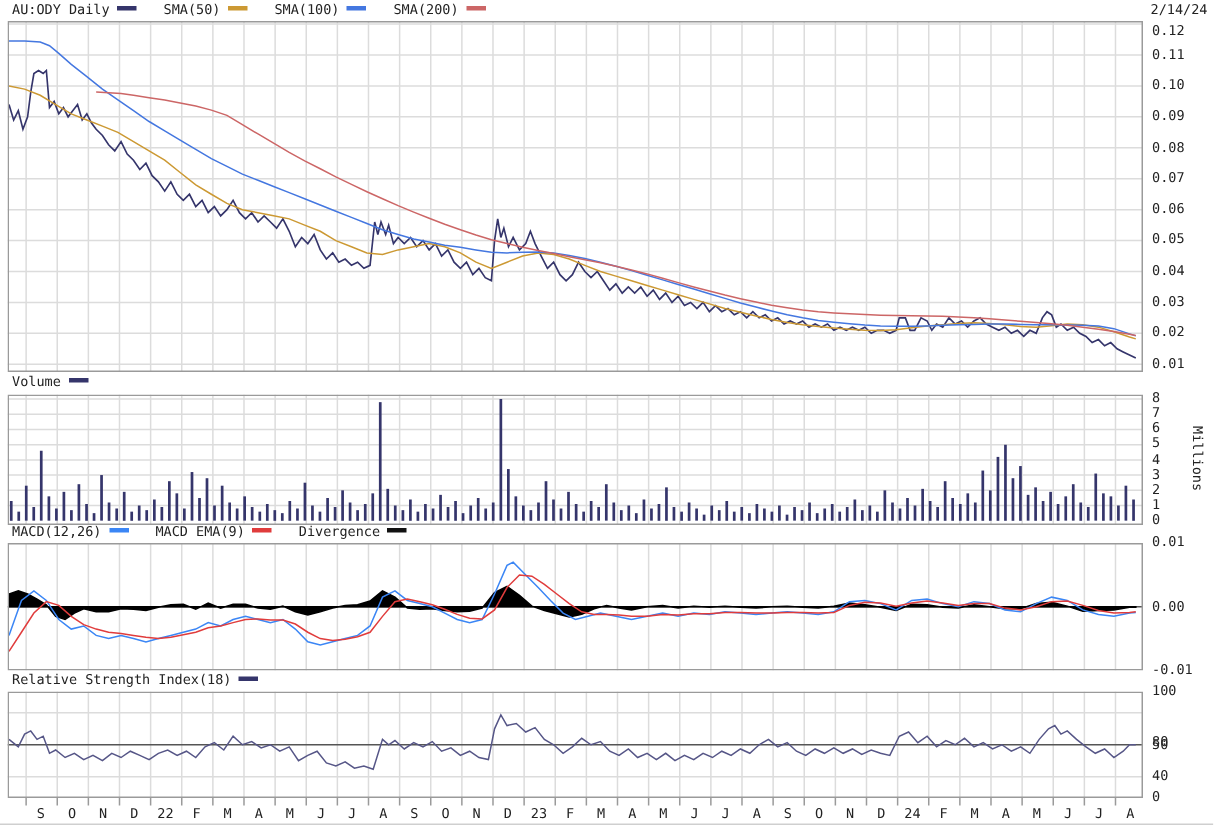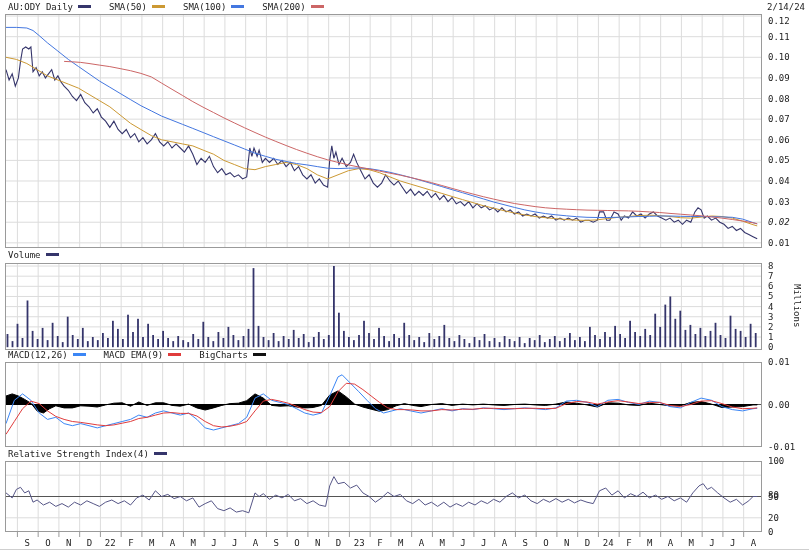--- a/index.html
+++ b/index.html
@@ -275,21 +275,21 @@
       <rect x="724.6" y="52.7" width="1.8" height="31.4" fill="#35356b"></rect>
       <rect x="729.7" y="65.9" width="1.8" height="18.3" fill="#35356b"></rect>
       <rect x="734.7" y="67.9" width="1.8" height="16.2" fill="#35356b"></rect>
       <rect x="739.7" y="74.0" width="1.8" height="10.1" fill="#35356b"></rect>
       <rect x="744.7" y="60.8" width="1.8" height="23.3" fill="#35356b"></rect>
       <rect x="749.8" y="70.0" width="1.8" height="14.2" fill="#35356b"></rect>
       <rect x="0.5" y="0.5" width="756" height="86" fill="none" stroke="#9a9a9a" stroke-width="1"></rect>
     </svg>
   <div id="millions">Millions</div>
 
-  <div class="hdr" id="hdr-macd" style="top:350px;"><span class="it"><span>MACD(12,26)</span><span class="dash" style="background: rgb(59, 134, 245);"></span></span><span class="it"><span>MACD EMA(9)</span><span class="dash" style="background: rgb(224, 60, 60);"></span></span><span class="it"><span>BigCharts</span><span class="dash" style="background: rgb(17, 17, 17);"></span></span></div>
+  <div class="hdr" id="hdr-macd" style="top:350px;"><span class="it"><span>MACD(12,26)</span><span class="dash" style="background: rgb(59, 134, 245);"></span></span><span class="it"><span>MACD EMA(9)</span><span class="dash" style="background: rgb(224, 60, 60);"></span></span><span class="it"><span>Divergence</span><span class="dash" style="background: rgb(17, 17, 17);"></span></span></div>
   <svg class="pane" id="svg-macd" width="757" height="85" viewBox="0 0 757 85" style="top: 362px;">
       <line x1="12.412500000000001" y1="0" x2="12.412500000000001" y2="85" stroke="#dcdcdc" stroke-width="1"></line>
       <line x1="33.1625" y1="0" x2="33.1625" y2="85" stroke="#dcdcdc" stroke-width="1"></line>
       <line x1="53.912499999999994" y1="0" x2="53.912499999999994" y2="85" stroke="#dcdcdc" stroke-width="1"></line>
       <line x1="74.6625" y1="0" x2="74.6625" y2="85" stroke="#dcdcdc" stroke-width="1"></line>
       <line x1="95.4125" y1="0" x2="95.4125" y2="85" stroke="#dcdcdc" stroke-width="1"></line>
       <line x1="116.1625" y1="0" x2="116.1625" y2="85" stroke="#dcdcdc" stroke-width="1"></line>
       <line x1="136.9125" y1="0" x2="136.9125" y2="85" stroke="#dcdcdc" stroke-width="1"></line>
       <line x1="157.6625" y1="0" x2="157.6625" y2="85" stroke="#dcdcdc" stroke-width="1"></line>
       <line x1="178.41250000000002" y1="0" x2="178.41250000000002" y2="85" stroke="#dcdcdc" stroke-width="1"></line>
@@ -320,21 +320,21 @@
       <line x1="697.1624999999999" y1="0" x2="697.1624999999999" y2="85" stroke="#dcdcdc" stroke-width="1"></line>
       <line x1="717.9124999999999" y1="0" x2="717.9124999999999" y2="85" stroke="#dcdcdc" stroke-width="1"></line>
       <line x1="738.6624999999999" y1="0" x2="738.6624999999999" y2="85" stroke="#dcdcdc" stroke-width="1"></line>
       <line x1="0" y1="42.5" x2="757" y2="42.5" stroke="#555" stroke-width="1"></line>
       <polygon points="1.0,42.5 1.0,34.0 7.2,31.9 13.4,34.0 19.7,37.4 25.9,41.2 32.1,48.9 38.4,51.0 44.6,46.7 50.8,43.8 59.1,45.9 67.4,45.9 75.7,43.8 84.0,44.2 92.3,45.0 100.6,42.9 108.9,41.2 117.2,40.8 125.5,44.2 133.8,40.0 142.1,43.4 150.4,40.8 158.7,40.8 167.0,43.4 175.3,44.2 183.6,42.1 191.9,45.9 200.2,48.0 208.5,45.9 216.8,43.4 225.1,41.6 233.4,41.2 241.7,38.7 250.0,31.9 258.3,36.1 266.6,43.4 274.9,44.2 283.2,43.8 291.5,45.0 299.8,45.9 308.1,45.5 316.4,43.4 324.7,33.1 333.0,28.9 341.3,34.9 349.6,42.1 357.9,45.0 366.2,47.2 374.5,49.3 382.8,47.6 391.1,43.8 399.4,41.6 407.7,43.4 416.0,44.6 426.4,42.5 436.8,41.6 447.1,43.4 457.5,42.1 467.9,42.9 478.3,42.1 488.6,42.9 499.0,43.4 509.4,42.5 519.8,42.1 530.1,42.9 540.5,43.4 550.9,42.1 561.3,40.0 571.6,41.2 582.0,42.9 592.4,45.0 602.8,40.8 613.1,41.2 623.5,42.9 633.9,43.4 644.3,41.2 654.6,42.5 665.0,43.8 675.4,43.8 685.8,40.4 696.1,39.5 706.5,42.1 716.9,45.5 727.3,45.0 737.6,44.6 748.0,42.9 752.2,42.9 752.2,42.5" fill="#000000" stroke="#000000" stroke-width="1"></polygon>
       <polyline points="1.0,61.6 9.3,38.3 17.6,31.9 25.9,38.3 34.2,51.0 42.5,57.4 50.8,55.3 59.1,61.6 67.4,63.7 75.7,61.6 84.0,63.7 92.3,65.9 100.6,63.7 108.9,61.6 117.2,59.5 125.5,57.4 133.8,53.1 142.1,55.3 150.4,51.0 158.7,48.9 167.0,51.0 175.3,53.1 183.6,51.0 191.9,57.4 200.2,65.9 208.5,68.0 216.8,65.9 225.1,63.7 233.4,61.6 241.7,55.3 250.0,36.1 258.3,31.9 266.6,38.3 274.9,40.4 283.2,42.5 291.5,46.7 299.8,51.0 308.1,53.1 316.4,51.0 324.7,34.0 333.0,14.9 337.1,12.8 345.5,21.3 353.8,29.7 362.0,38.3 370.4,46.7 378.6,51.0 387.0,48.9 395.3,46.7 405.6,48.9 416.0,51.0 426.4,48.9 436.8,46.7 447.1,48.9 457.5,46.7 467.9,47.6 478.3,45.9 488.6,46.7 499.0,47.6 509.4,46.7 519.8,45.9 530.1,46.7 540.5,47.6 550.9,45.9 561.3,39.1 571.6,38.3 582.0,40.4 592.4,44.6 602.8,38.3 613.1,37.4 623.5,40.4 633.9,42.5 644.3,39.1 654.6,40.4 665.0,44.6 675.4,45.9 685.8,40.4 696.1,36.1 706.5,38.3 716.9,44.6 727.3,47.6 737.6,48.9 748.0,46.7 752.2,46.3" fill="none" stroke="#3b86f5" stroke-width="1"></polyline>
       <polyline points="1.0,72.3 9.3,59.5 17.6,46.7 25.9,39.1 34.2,41.6 42.5,48.9 50.8,54.4 59.1,57.4 67.4,59.5 75.7,60.4 84.0,61.6 92.3,62.9 100.6,63.7 108.9,62.9 117.2,61.2 125.5,59.5 133.8,56.5 142.1,55.3 150.4,53.1 158.7,51.0 167.0,50.6 175.3,51.4 183.6,51.4 191.9,54.0 200.2,59.5 208.5,63.7 216.8,65.0 225.1,64.2 233.4,62.5 241.7,59.5 250.0,48.9 258.3,39.1 266.6,37.4 274.9,39.1 283.2,41.2 291.5,44.2 299.8,47.6 308.1,50.1 316.4,50.6 324.7,44.6 333.0,29.7 341.3,21.3 349.6,22.1 357.9,27.6 366.2,34.0 374.5,40.4 382.8,45.9 391.1,47.6 399.4,47.6 407.7,48.0 416.0,48.9 426.4,48.9 436.8,47.6 447.1,48.0 457.5,47.2 467.9,47.2 478.3,46.3 488.6,46.3 499.0,46.7 509.4,46.7 519.8,46.3 530.1,46.3 540.5,46.7 550.9,46.3 561.3,41.6 571.6,39.5 582.0,40.0 592.4,42.1 602.8,40.0 613.1,38.7 623.5,40.0 633.9,41.6 644.3,40.4 654.6,40.4 665.0,43.4 675.4,44.6 685.8,42.5 696.1,39.1 706.5,38.7 716.9,41.6 727.3,45.0 737.6,46.7 748.0,46.3 752.2,45.9" fill="none" stroke="#e03c3c" stroke-width="1"></polyline>
       <rect x="0.5" y="0.5" width="756" height="84" fill="none" stroke="#9a9a9a" stroke-width="1"></rect>
     </svg>
 
-  <div class="hdr" id="hdr-rsi" style="top:449px;"><span class="it"><span>Relative Strength Index(4)</span><span class="dash" style="background: rgb(53, 53, 107);"></span></span></div>
+  <div class="hdr" id="hdr-rsi" style="top:449px;"><span class="it"><span>Relative Strength Index(18)</span><span class="dash" style="background: rgb(53, 53, 107);"></span></span></div>
   <svg class="pane" id="svg-rsi" width="757" height="71" viewBox="0 0 757 71" style="top: 461px;">
       <line x1="12.412500000000001" y1="0" x2="12.412500000000001" y2="71" stroke="#dcdcdc" stroke-width="1"></line>
       <line x1="33.1625" y1="0" x2="33.1625" y2="71" stroke="#dcdcdc" stroke-width="1"></line>
       <line x1="53.912499999999994" y1="0" x2="53.912499999999994" y2="71" stroke="#dcdcdc" stroke-width="1"></line>
       <line x1="74.6625" y1="0" x2="74.6625" y2="71" stroke="#dcdcdc" stroke-width="1"></line>
       <line x1="95.4125" y1="0" x2="95.4125" y2="71" stroke="#dcdcdc" stroke-width="1"></line>
       <line x1="116.1625" y1="0" x2="116.1625" y2="71" stroke="#dcdcdc" stroke-width="1"></line>
       <line x1="136.9125" y1="0" x2="136.9125" y2="71" stroke="#dcdcdc" stroke-width="1"></line>
       <line x1="157.6625" y1="0" x2="157.6625" y2="71" stroke="#dcdcdc" stroke-width="1"></line>
       <line x1="178.41250000000002" y1="0" x2="178.41250000000002" y2="71" stroke="#dcdcdc" stroke-width="1"></line>
@@ -452,34 +452,34 @@
       <div class="ylab" style="top: 16px;">0.12</div>
       <div class="ylab" style="top: 31.6784px;">0.11</div>
       <div class="ylab" style="top: 52.2952px;">0.10</div>
       <div class="ylab" style="top: 72.9119px;">0.09</div>
       <div class="ylab" style="top: 93.5286px;">0.08</div>
       <div class="ylab" style="top: 114.145px;">0.07</div>
       <div class="ylab" style="top: 134.762px;">0.06</div>
       <div class="ylab" style="top: 155.379px;">0.05</div>
       <div class="ylab" style="top: 175.996px;">0.04</div>
       <div class="ylab" style="top: 196.612px;">0.03</div>
-      <div class="ylab" style="top: 217.229px; font-style: italic;">0.02</div>
+      <div class="ylab" style="top: 217.229px;">0.02</div>
       <div class="ylab" style="top: 237.846px;">0.01</div>
       <div class="ylab" style="top: 261.042px;">8</div>
       <div class="ylab" style="top: 271.182px;">7</div>
       <div class="ylab" style="top: 281.322px;">6</div>
       <div class="ylab" style="top: 291.462px;">5</div>
       <div class="ylab" style="top: 301.601px;">4</div>
       <div class="ylab" style="top: 311.741px;">3</div>
       <div class="ylab" style="top: 321.881px;">2</div>
       <div class="ylab" style="top: 332.021px;">1</div>
       <div class="ylab" style="top: 342.161px;">0</div>
       <div class="ylab" style="top: 357px;">0.01</div>
       <div class="ylab" style="top: 399.5px;">0.00</div>
       <div class="ylab" style="top: 442px;">-0.01</div>
       <div class="ylab" style="top: 456px;">100</div>
       <div class="ylab" style="top: 470.2px; margin-top: 20px;">80</div>
       <div class="ylab" style="top: 491.5px;">50</div>
-      <div class="ylab" style="top: 512.8px;">20</div>
+      <div class="ylab" style="top: 512.8px;">40</div>
       <div class="ylab" style="top: 527px;">0</div>
     </div>
   <div id="bottomline"></div>
 </div>
 
 </body></html>

